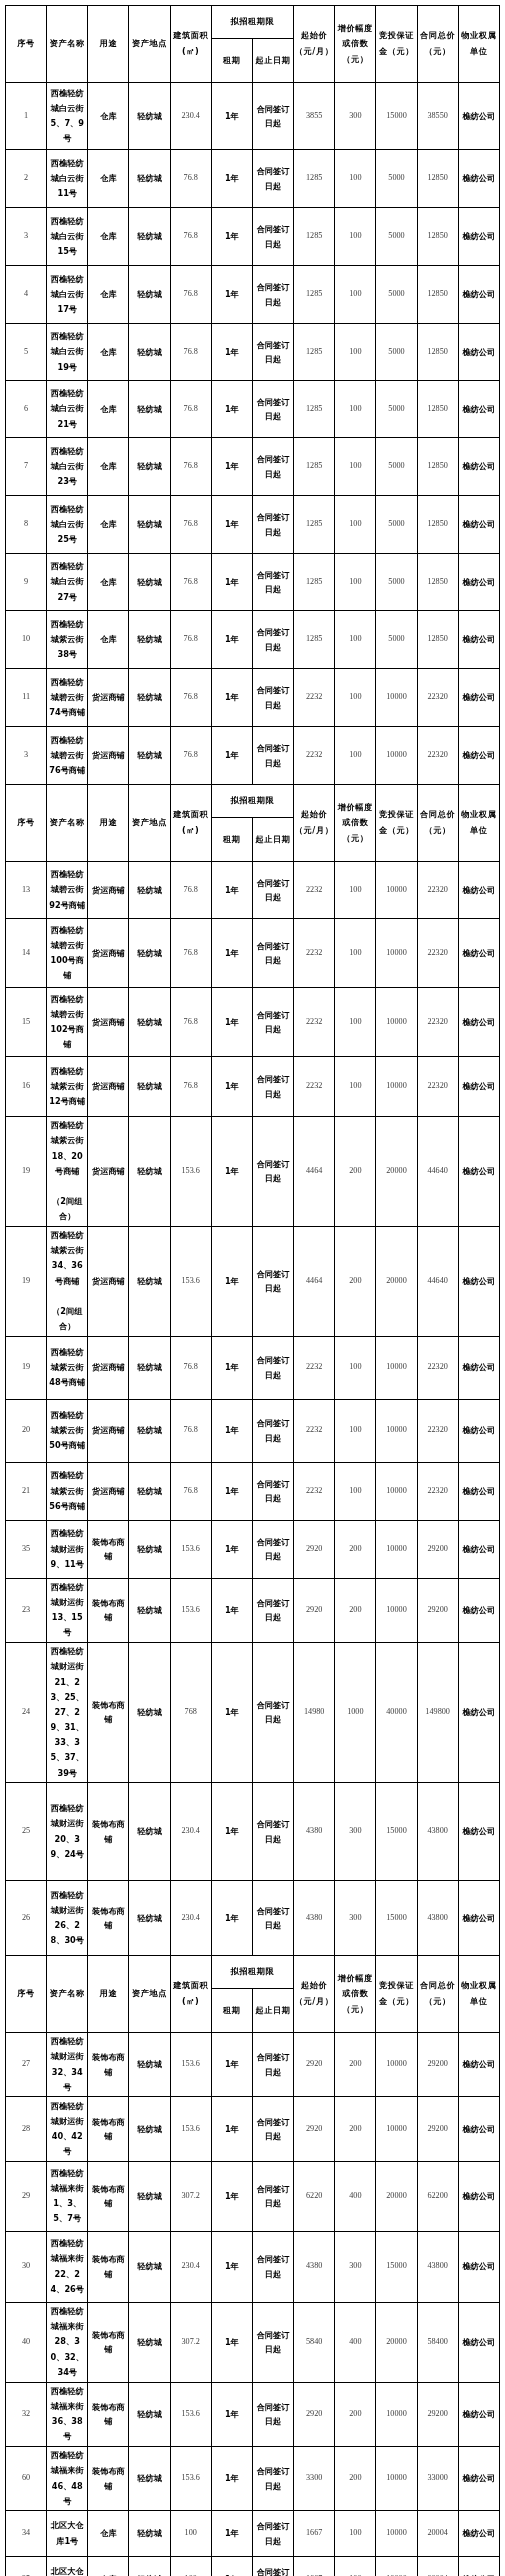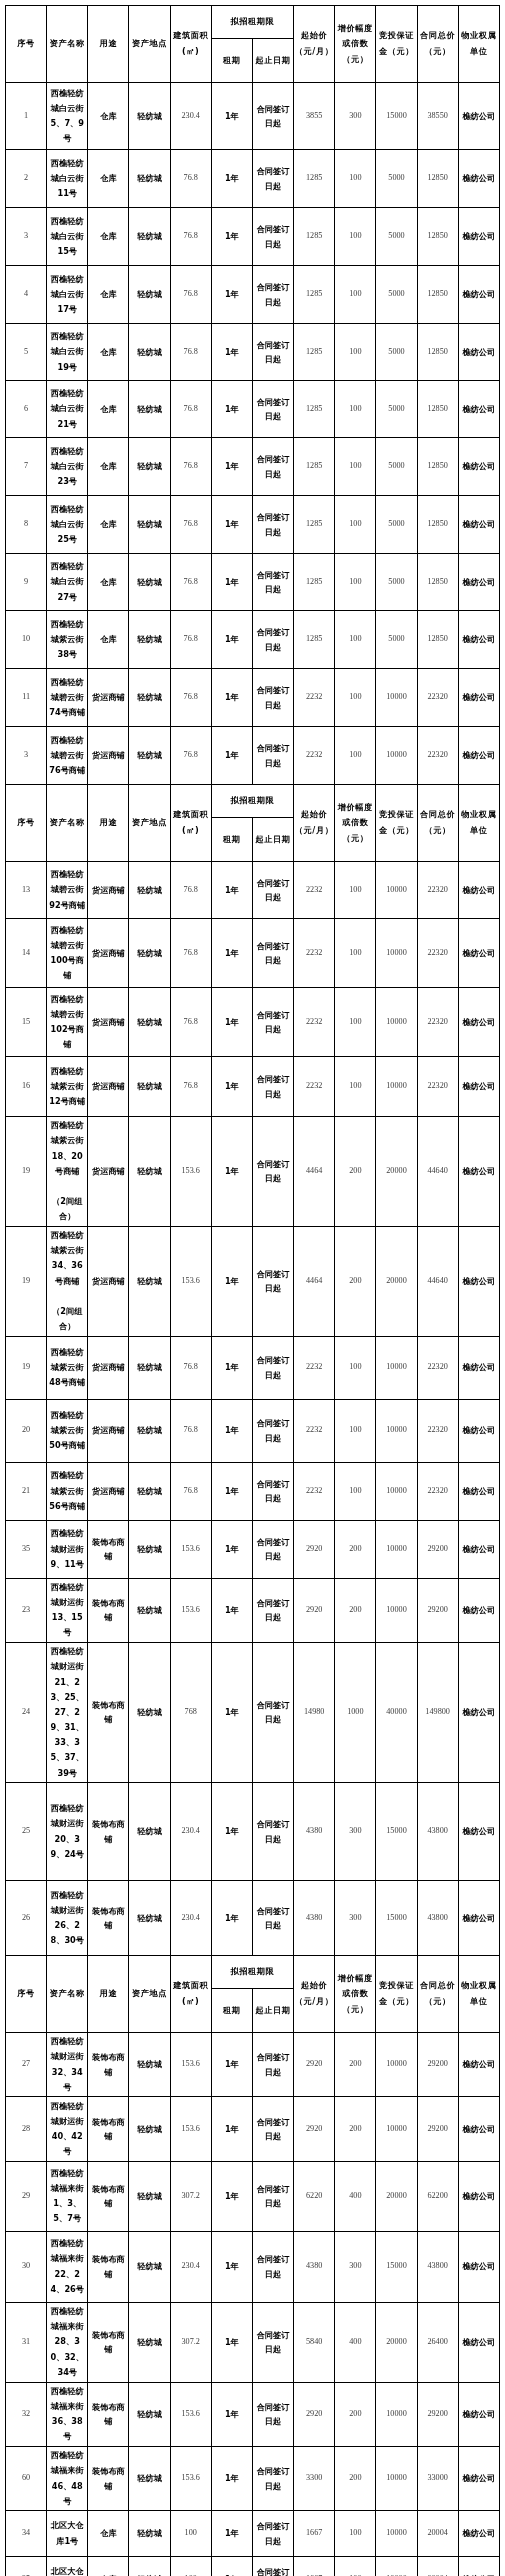--- a/index.html
+++ b/index.html
@@ -536,31 +536,31 @@
           <td class="num">230.4</td>
           <td class="cjk">1年</td>
           <td class="cjk">合同签订日起</td>
           <td class="num">4380</td>
           <td class="num">300</td>
           <td class="num">15000</td>
           <td class="num">43800</td>
           <td class="cjk">樵纺公司</td>
         </tr>
         <tr style="height: 80px;">
-          <td class="num">31</td>
+          <td class="num">40</td>
           <td class="name cjk">西樵轻纺城福来街28、30、32、34号</td>
           <td class="cjk">装饰布商铺</td>
           <td class="cjk">轻纺城</td>
           <td class="num">307.2</td>
           <td class="cjk">1年</td>
           <td class="cjk">合同签订日起</td>
           <td class="num">5840</td>
           <td class="num">400</td>
           <td class="num">20000</td>
-          <td class="num">26400</td>
+          <td class="num">58400</td>
           <td class="cjk">樵纺公司</td>
         </tr>
         <tr style="height: 50px;">
           <td class="num">32</td>
           <td class="name cjk">西樵轻纺城福来街36、38号</td>
           <td class="cjk">装饰布商铺</td>
           <td class="cjk">轻纺城</td>
           <td class="num">153.6</td>
           <td class="cjk">1年</td>
           <td class="cjk">合同签订日起</td>

